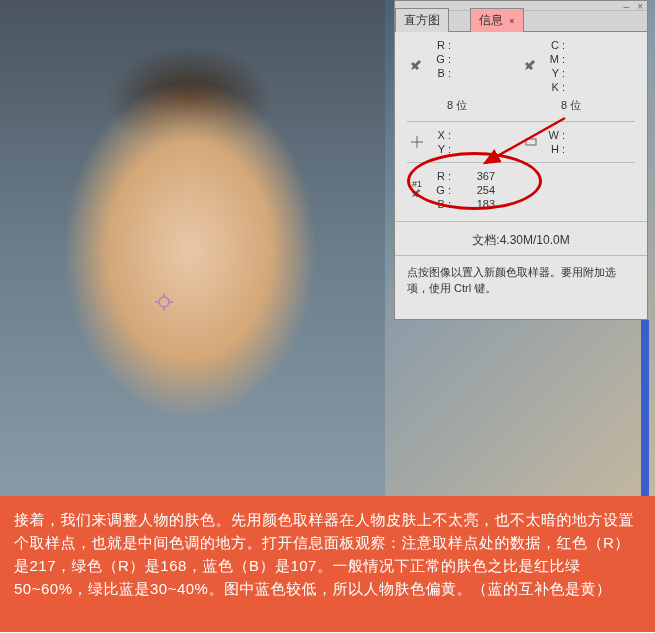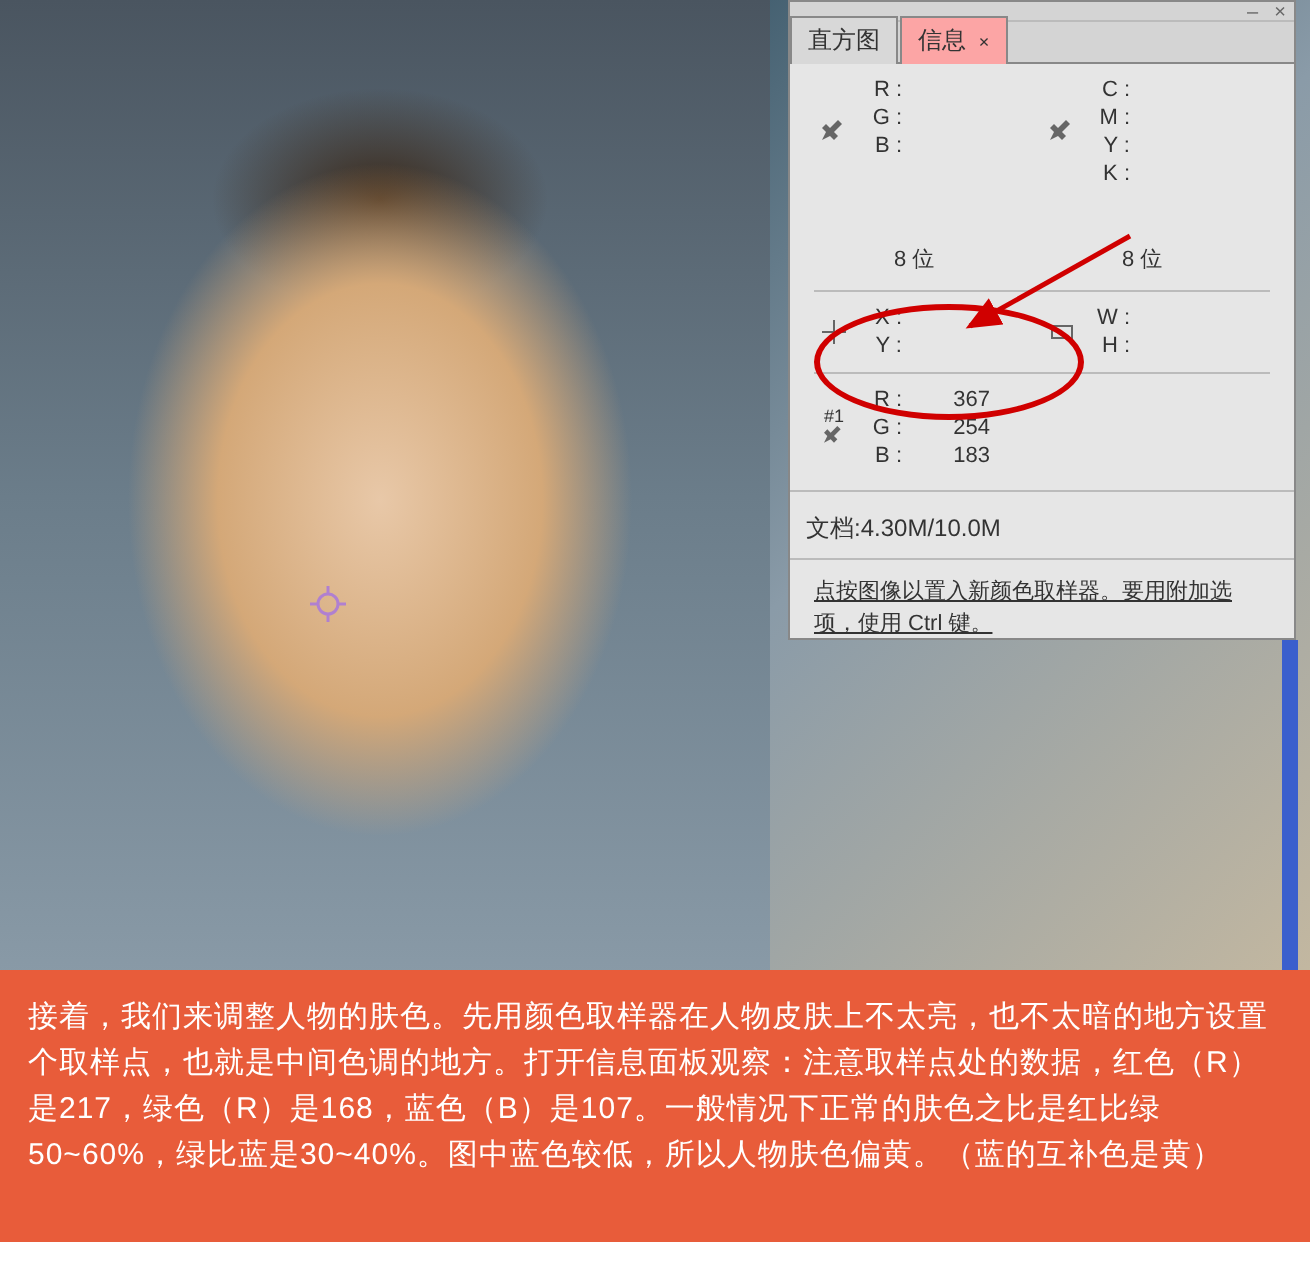--- a/index.html
+++ b/index.html
@@ -78,20 +78,21 @@
       font-size: 10px;
       cursor: pointer;
       color: #666;
     }
     .tabs {
       display: flex;
       background: #d4d4d4;
       height: 21px;
       border-bottom: 1px solid #888;
       align-items: flex-end;
+      gap: 20px;
     }
     .tab {
       padding: 3px 8px;
       font-size: 12px;
       border: 1px solid #888;
       border-bottom: none;
       background: #d8d8d8;
       margin-right: 1px;
       cursor: pointer;
       position: relative;
@@ -136,21 +137,20 @@
       line-height: 14px;
       padding-right: 6px;
     }
     .divider {
       border-top: 1px solid #bbb;
       margin: 4px 0;
     }
     .bits-row {
       display: flex;
       padding: 2px 0 4px 0;
-      margin-top: 24px;
     }
     .bits-left, .bits-right {
       width: 50%;
       padding-left: 40px;
     }
     .ellipse-highlight {
       position: absolute;
       border: 3px solid #d00000;
       border-radius: 50%;
       width: 135px;
@@ -161,42 +161,42 @@
     }
     .arrow-svg {
       position: absolute;
       top: 112px;
       left: 75px;
       pointer-events: none;
     }
     .doc-size {
       padding: 6px 8px;
       font-size: 12px;
+      text-align: center;
     }
     .hint-row {
       border-top: 1px solid #bbb;
     }
     .hint {
       padding: 8px 12px;
       font-size: 11px;
       line-height: 16px;
       color: #333;
-      text-decoration: underline;
     }
     .blue-strip {
       position: absolute;
       top: 320px;
       right: 6px;
       width: 8px;
       height: 177px;
       background: #3a5fcd;
     }
     .caption {
       position: absolute;
-      bottom: 12px;
+      bottom: 1px;
       left: 0;
       width: 655px;
       height: 136px;
       background: #e85c3a;
       color: #fff;
       padding: 12px 14px;
       font-size: 15px;
       line-height: 23px;
       letter-spacing: 0.5px;
     }

